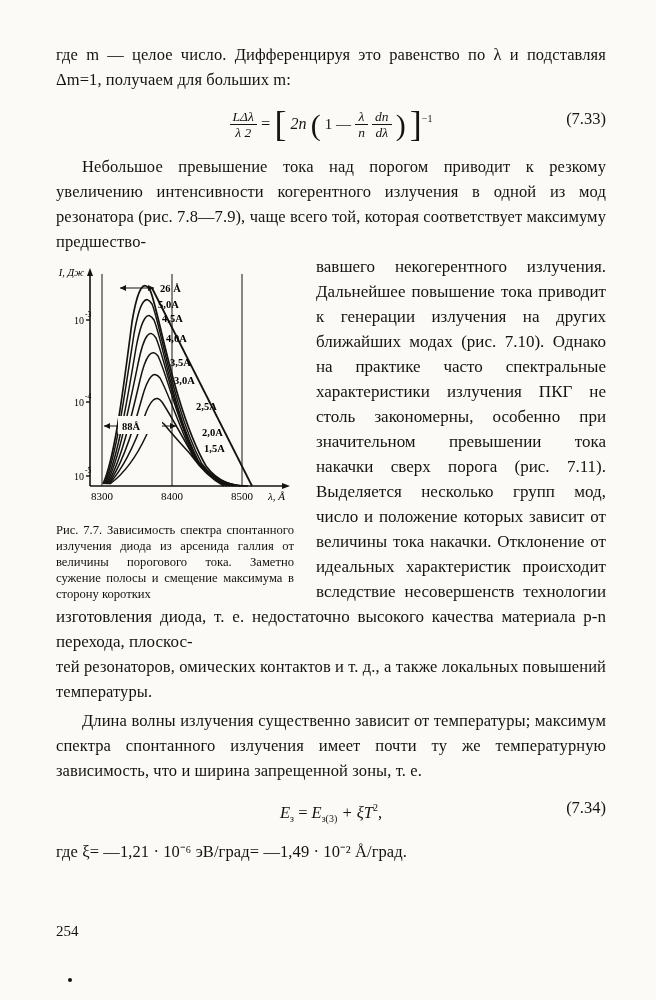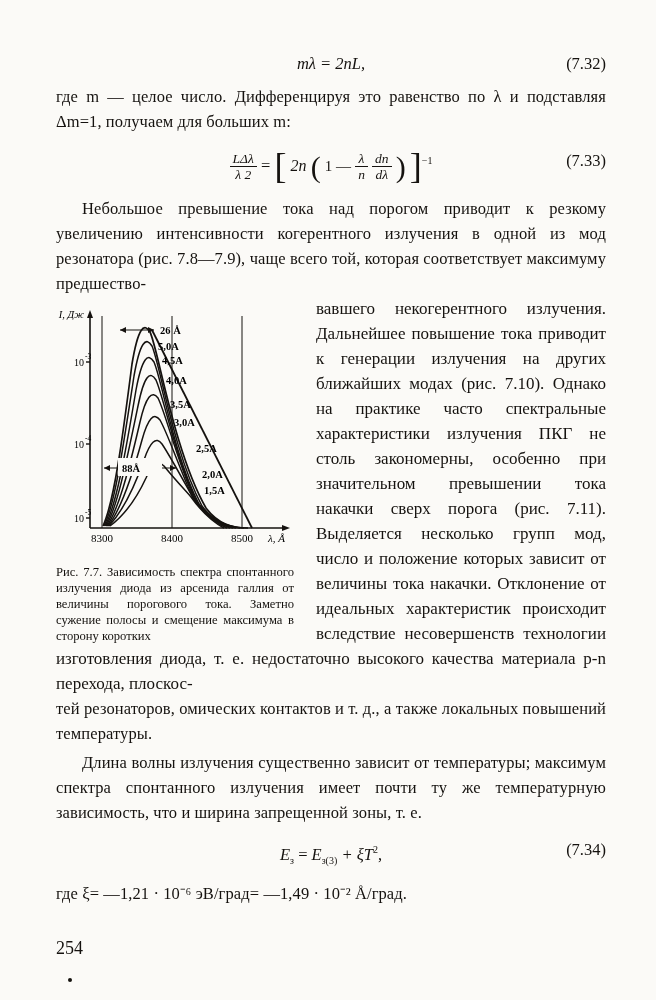--- a/index.html
+++ b/index.html
@@ -95,22 +95,22 @@
   }
   .chart-caption .center { display: block; text-align: center; }
   .flow-text {
     font-size: 17px;
     line-height: 25px;
     text-align: justify;
   }
   .pageno {
     position: absolute;
     left: 56px;
-    bottom: 41px;
-    font-size: 18px;
+    bottom: 60px;
+    font-size: 15px;
   }
   .dot {
     position: absolute;
     left: 68px;
     bottom: 18px;
     width: 4px; height: 4px;
     background: #15120f;
     border-radius: 50%;
   }
   svg text {
@@ -118,24 +118,20 @@
   }
   .clear { clear: both; }
 </style>
 </head>
 <body>
 
 <div class="page">
   <div class="content">
 
 
-    <div class="eq">
-      <span class="italic">mλ = 2nL,</span>
-      <span class="num">(7.32)</span>
-    </div>
 
     <p class="body">
       <span>где m — целое число. Дифференцируя это равенство по λ</span>
       <span>и подставляя Δm=1, получаем для больших m:</span>
     </p>
 
     <div class="eq" style="margin-top:14px;margin-bottom:14px;">
       <span class="frac italic">
         <span class="top">LΔλ</span>
         <span class="bot">λ 2</span>

